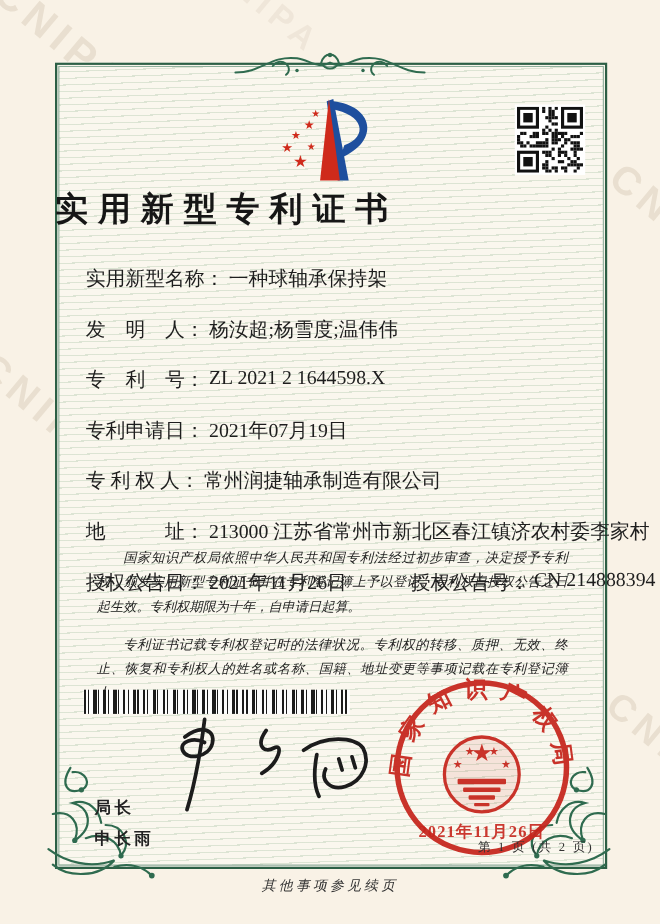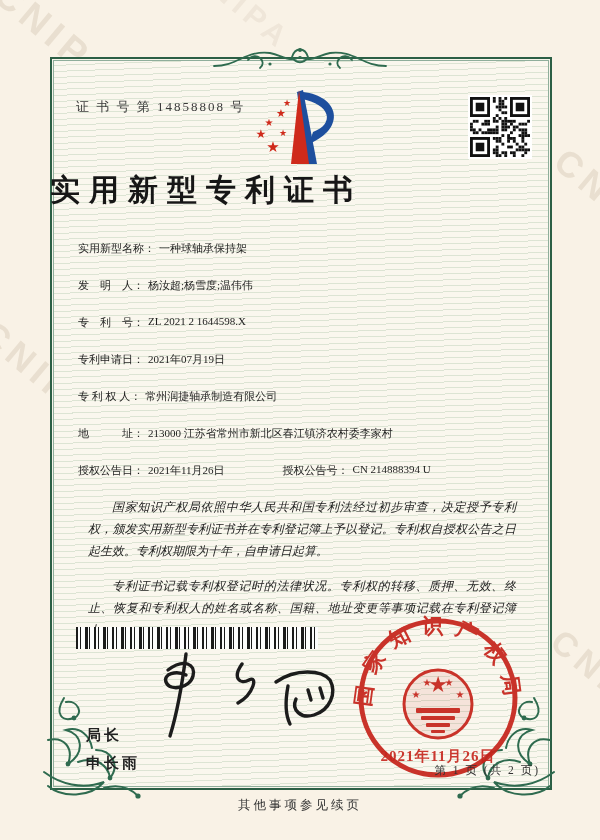--- a/index.html
+++ b/index.html
@@ -21,21 +21,21 @@
 
   .cert-no{position:absolute;left:76px;top:98px;font-size:13px;letter-spacing:2px;color:#3a3a3a;}
 
   .logo{position:absolute;left:247px;top:86px;width:100px;height:82px;}
   .qr{position:absolute;left:468px;top:95px;width:60px;height:60px;background:#fff;padding:2px;}
 
   .title{position:absolute;left:50px;top:170px;width:498px;
          font-size:30px;font-weight:bold;letter-spacing:9px;color:#161616;}
 
   .fields{position:absolute;left:78px;top:241px;width:452px;display:flex;flex-direction:column;gap:22px;
-          font-size:11px;color:#1e1e1e;}
+          font-size:18px;color:#1e1e1e;}
   .frow{display:flex;white-space:nowrap;}
   .flabel{flex:0 0 auto;}
   .fvalue{margin-left:4px;}
   .frow.double .pair2{margin-left:58px;}
 
   .paras{position:absolute;left:76px;top:484px;width:452px;font-size:12px;line-height:1.85;
          text-align:justify;color:#222;font-style:italic;}
   .paras p{margin:12px;text-indent:2em;}
   .paras p + p{margin-top:3px;}
 
@@ -50,21 +50,21 @@
            font-size:15px;font-weight:600;letter-spacing:3px;color:#222;line-height:28px;margin-top:48px;}
   .signature{position:absolute;left:138px;top:648px;width:210px;height:95px;}
 
   .seal{position:absolute;left:352px;top:612px;width:172px;height:172px;opacity:0.93;}
   .seal-date{position:absolute;left:352px;top:747px;width:172px;text-align:center;
              font-size:15px;font-weight:bold;color:#c6251c;letter-spacing:1px;opacity:0.9;}
 
   .page-num{position:absolute;left:42px;top:763px;width:498px;text-align:right;font-size:11.5px;
             letter-spacing:2px;color:#333;}
   .cont-note{position:absolute;left:0;top:797px;width:600px;text-align:center;font-size:12.5px;
-             letter-spacing:3px;color:#333;}
+             letter-spacing:3px;color:#333;font-style:italic;}
 </style>
 </head>
 <body>
 
 <div class="page">
 
   <div class="wm" style="left:-18px;top:14px;font-size:38px;">CNIPA</div>
   <div class="wm" style="left:180px;top:-12px;font-size:30px;color:rgba(170,148,120,0.12);">CNIPA</div>
   <div class="wm" style="left:543px;top:180px;font-size:36px;">CNIPA</div>
   <div class="wm" style="left:-30px;top:352px;font-size:36px;">CNIPA</div>
@@ -111,21 +111,20 @@
       <path d="M70 96 C84 92 96 96 104 104"></path>
     </g>
     <g fill="#2f6b4f">
       <circle cx="40" cy="26" r="2.4"></circle>
         <circle cx="34" cy="72" r="2.4"></circle>
         <circle cx="76" cy="86" r="2.4"></circle>
         <circle cx="104" cy="104" r="2.6"></circle>
     </g>
   </svg>
 
-  <div class="cert-no">证 书 号 第 14858808 号</div>
 
   <svg class="logo" viewBox="0 0 100 82">
     <polygon points="56,4 70,78 60,78 50,6" fill="#1e4f9e"></polygon>
     <path d="M56 6 C92 10 100 42 62 58 L66 46 C88 38 84 18 54 13 Z" fill="#1e4f9e"></path>
     <polygon points="52,4 62,78 44,78" fill="#cf2a1b"></polygon>
     <g fill="#cf2a1b" font-family="'DejaVu Sans',sans-serif" text-anchor="middle">
       <text x="40" y="20" font-size="9">★</text>
       <text x="34" y="31" font-size="11">★</text>
       <text x="22" y="40" font-size="10">★</text>
       <text x="36" y="50" font-size="9">★</text>

